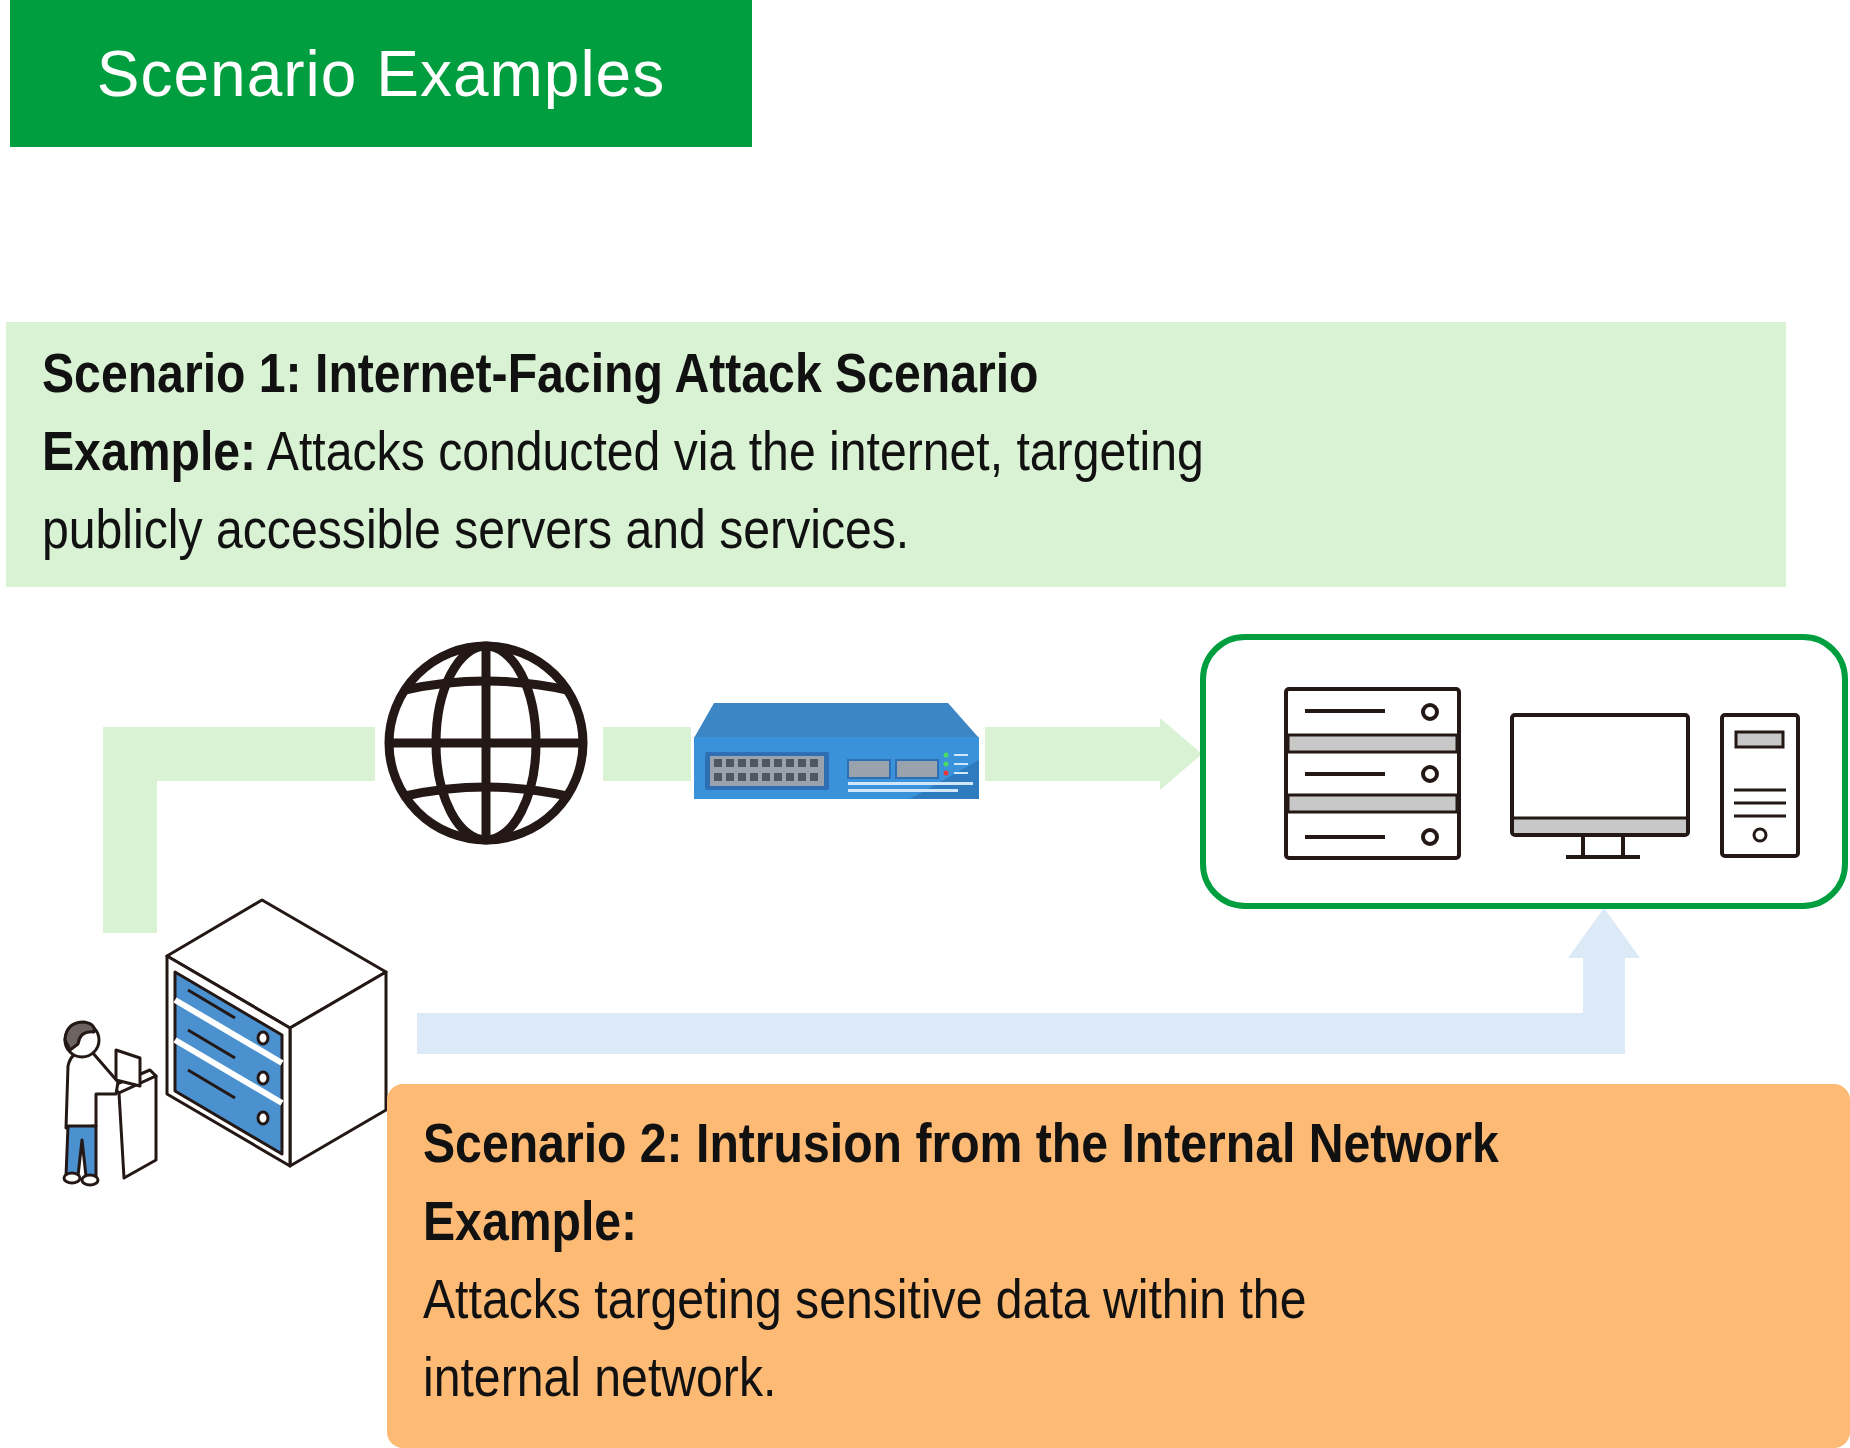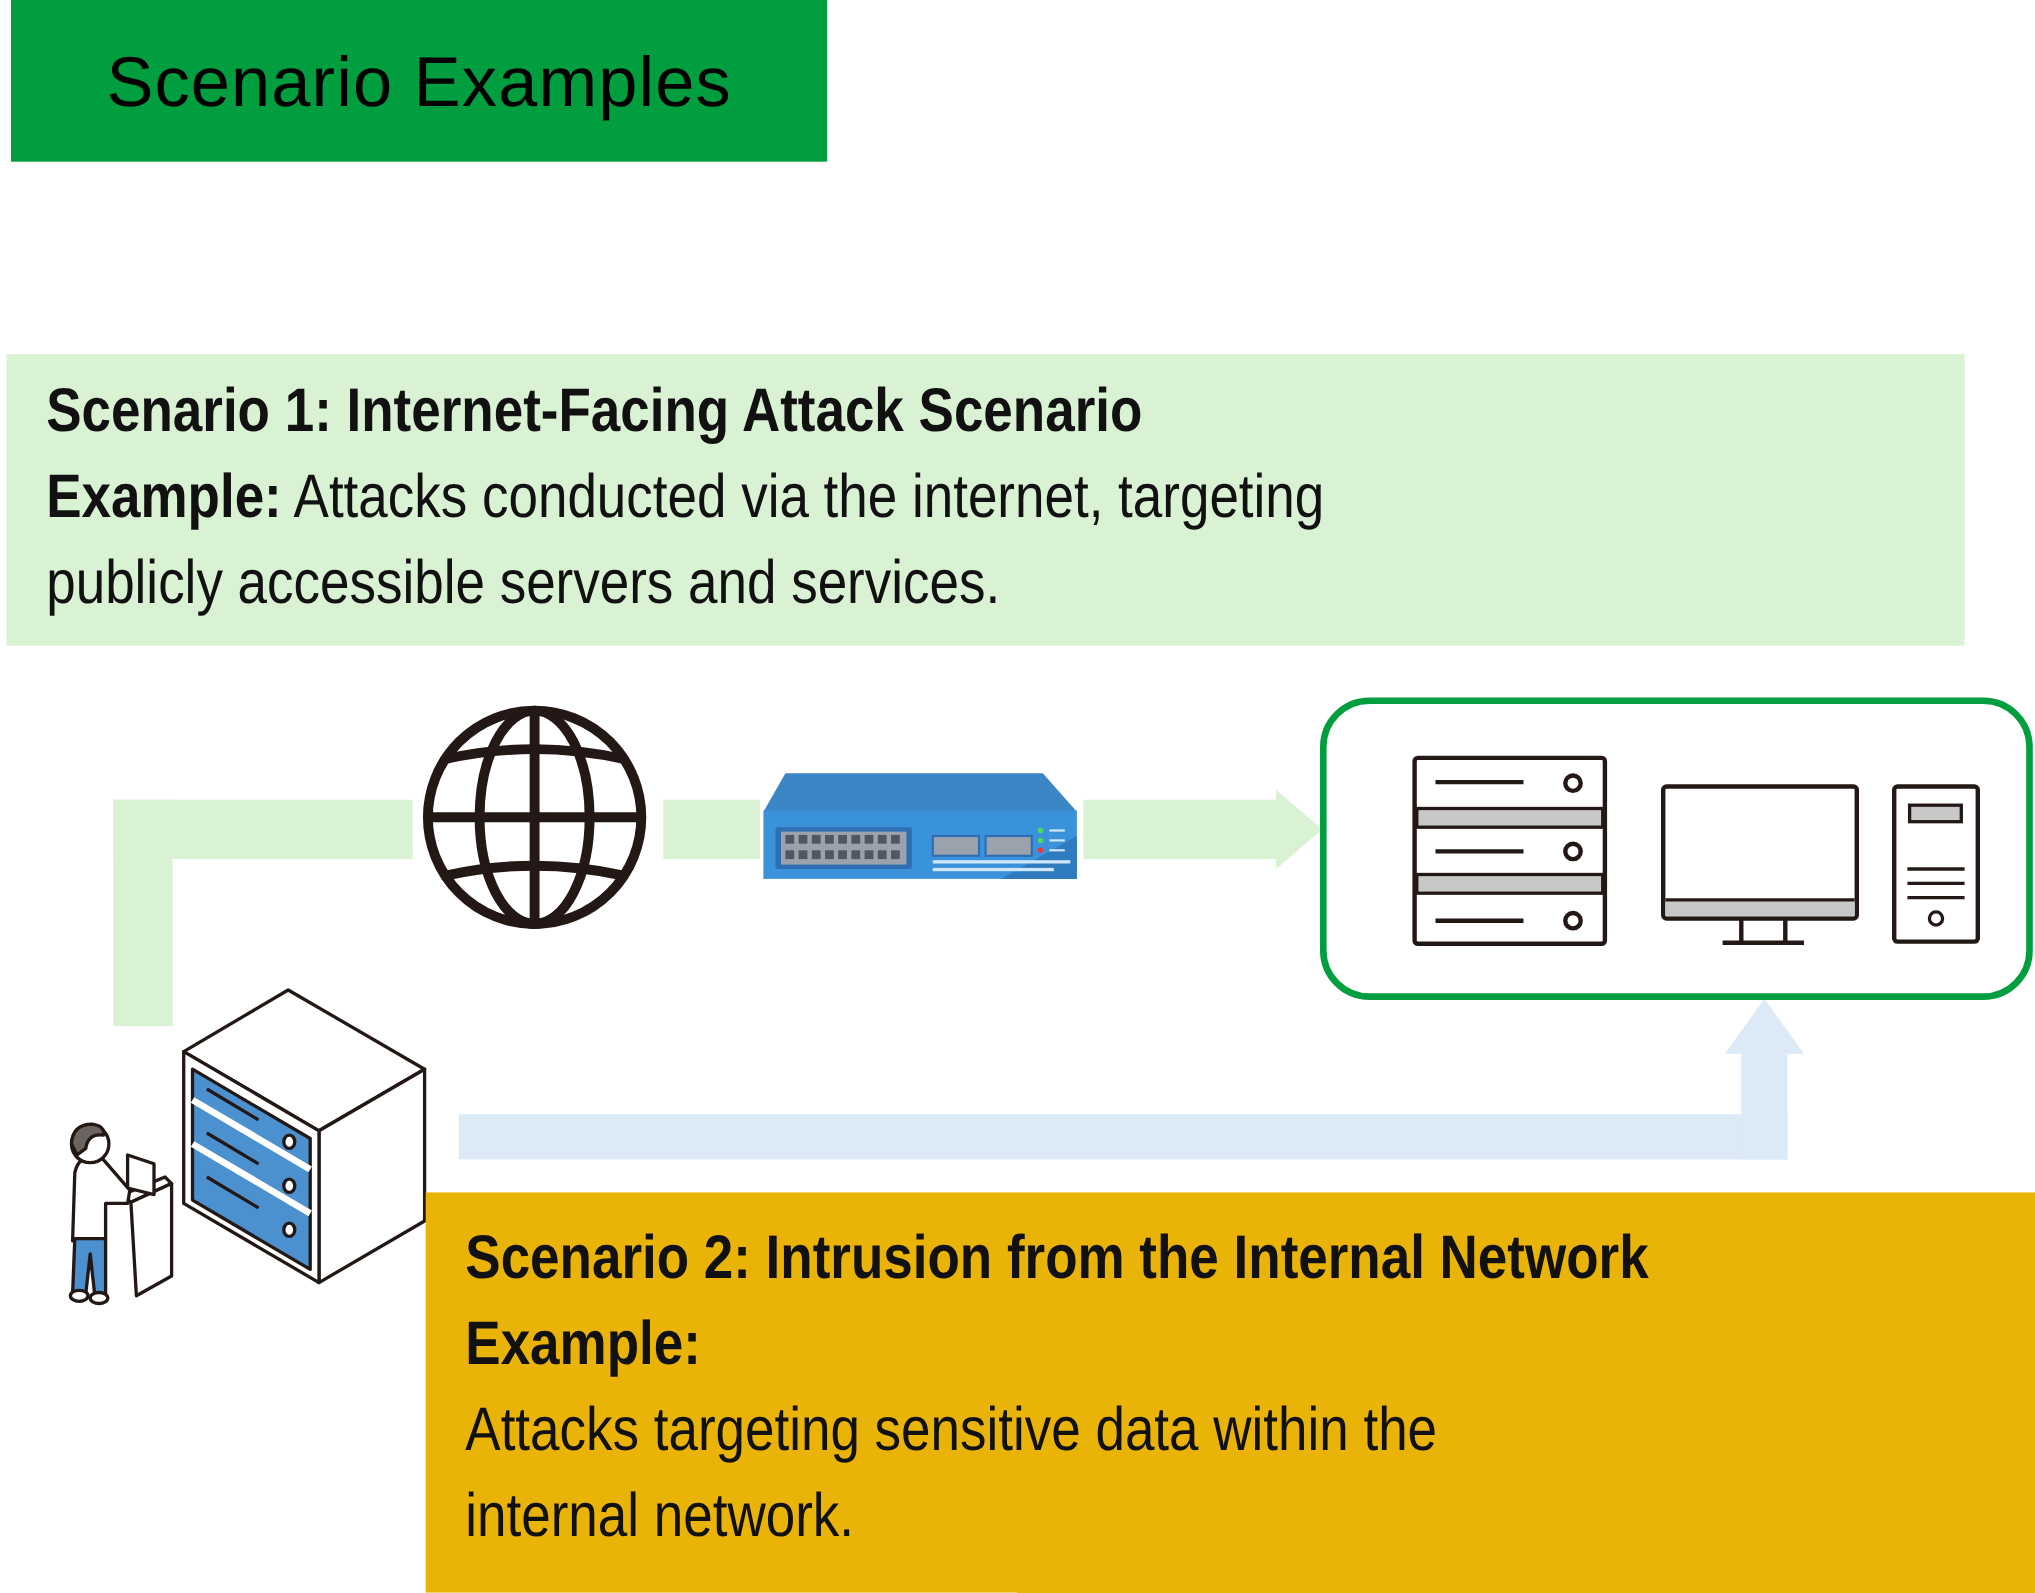--- a/index.html
+++ b/index.html
@@ -1,23 +1,23 @@
 <!DOCTYPE html>
 <html><head>
 <meta charset="utf-8">
 <style>
   html, body { margin:0; padding:0; }
   body { width:1850px; height:1448px; position:relative; background:#ffffff; overflow:hidden;
          font-family:"Liberation Sans", sans-serif; }
   .abs { position:absolute; }
   #header { left:10px; top:0; width:742px; height:147px; background:#009e3e; }
-  #header-title { left:0; top:0; width:742px; height:147px; color:#000000; font-size:64px;
+  #header-title { left:0; top:0; width:742px; height:147px; color:#ffffff; font-size:64px;
                   display:flex; align-items:center; justify-content:center; letter-spacing:1px; }
   #s1 { left:6px; top:322px; width:1768px; height:265px; background:#d9f2d3;padding-left:12px; }
-  #s2 { left:387px; top:1084px; width:1463px; height:364px; background:#eab308; }
+  #s2 { left:387px; top:1084px; width:1463px; height:364px; background:#fdba74;border-radius:16px; }
   .stext { position:absolute; left:36px; font-size:56px; color:#111111; line-height:78px; white-space:nowrap;
            transform:scaleX(0.86); transform-origin:left top; }
   .bold { font-weight:bold; }
   #s1 .line1 { top:12px; }
   #s1 .line2 { top:90px; }
   #s1 .line3 { top:168px; }
   #s2 .stext { left:36px; }
   #s2 .line1 { top:20px; }
   #s2 .line2 { top:98px; }
   #s2 .line3 { top:176px; }

